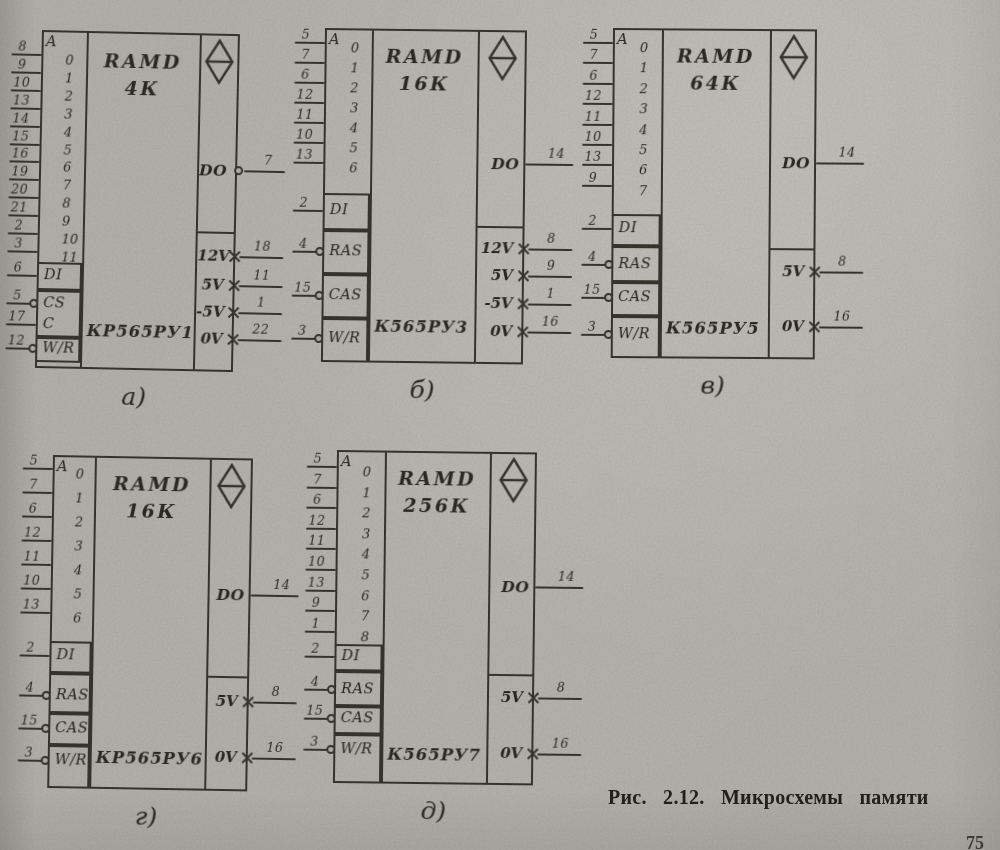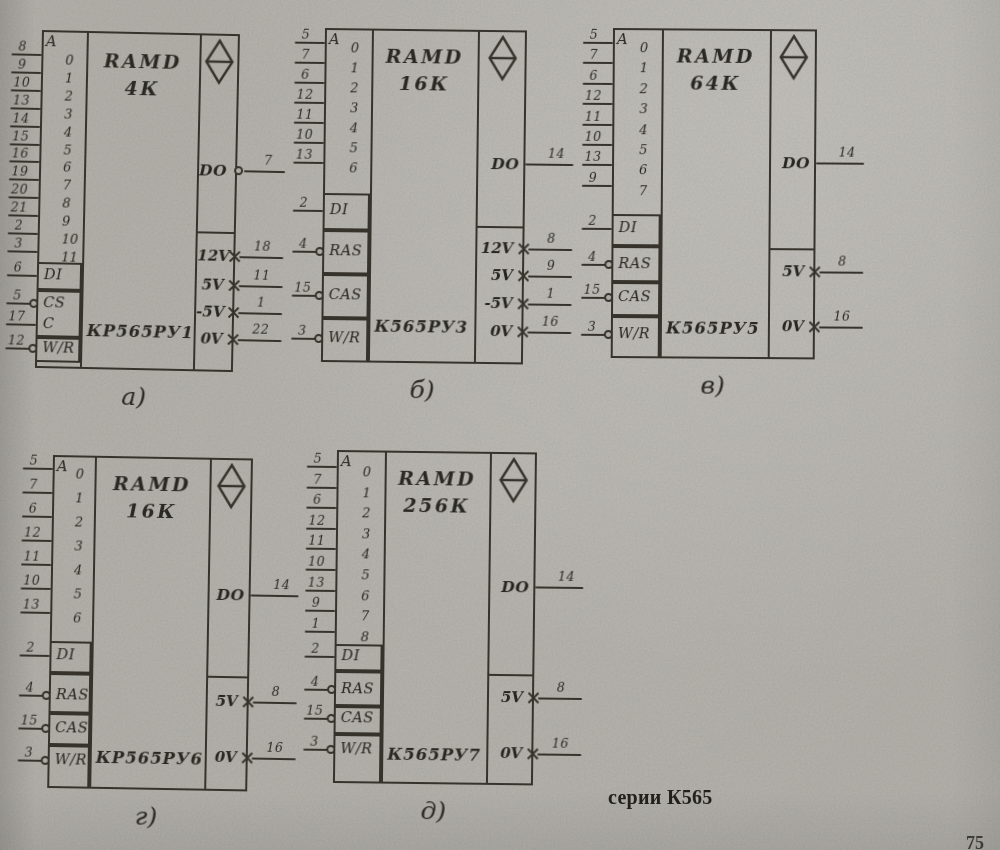--- a/index.html
+++ b/index.html
@@ -471,21 +471,21 @@
           <line x1="1.5" y1="1.5" x2="11.5" y2="11.5" stroke="#37342d" stroke-width="2"></line>
           <line x1="11.5" y1="1.5" x2="1.5" y2="11.5" stroke="#37342d" stroke-width="2"></line>
         </svg>
         <div class="stub" style="left: 204px; top: 301px; width: 44px;"></div>
         <div class="pin-num" style="left: 212px; top: 283px; width: 30px;">16</div>
         <div class="letter" style="left: 88px; top: 345px;">д)</div>
       </div>
     </div>
 
   <div id="caption">
-    <div class="l2">серии К565</div>
+    <div class="l1">Рис. 2.12. Микросхемы памяти</div>
   </div>
 
   <div id="pagenum">75</div>
 
   <svg id="grain" width="1000" height="850">
     <filter id="gfilt">
       <feTurbulence type="fractalNoise" baseFrequency="0.5" numOctaves="2" stitchTiles="stitch"></feTurbulence>
       <feColorMatrix type="matrix" values="0 0 0 0 0.52  0 0 0 0 0.51  0 0 0 0 0.49  0 0 0 0.5 0"></feColorMatrix>
     </filter>
     <rect width="1000" height="850" filter="url(#gfilt)"></rect>

